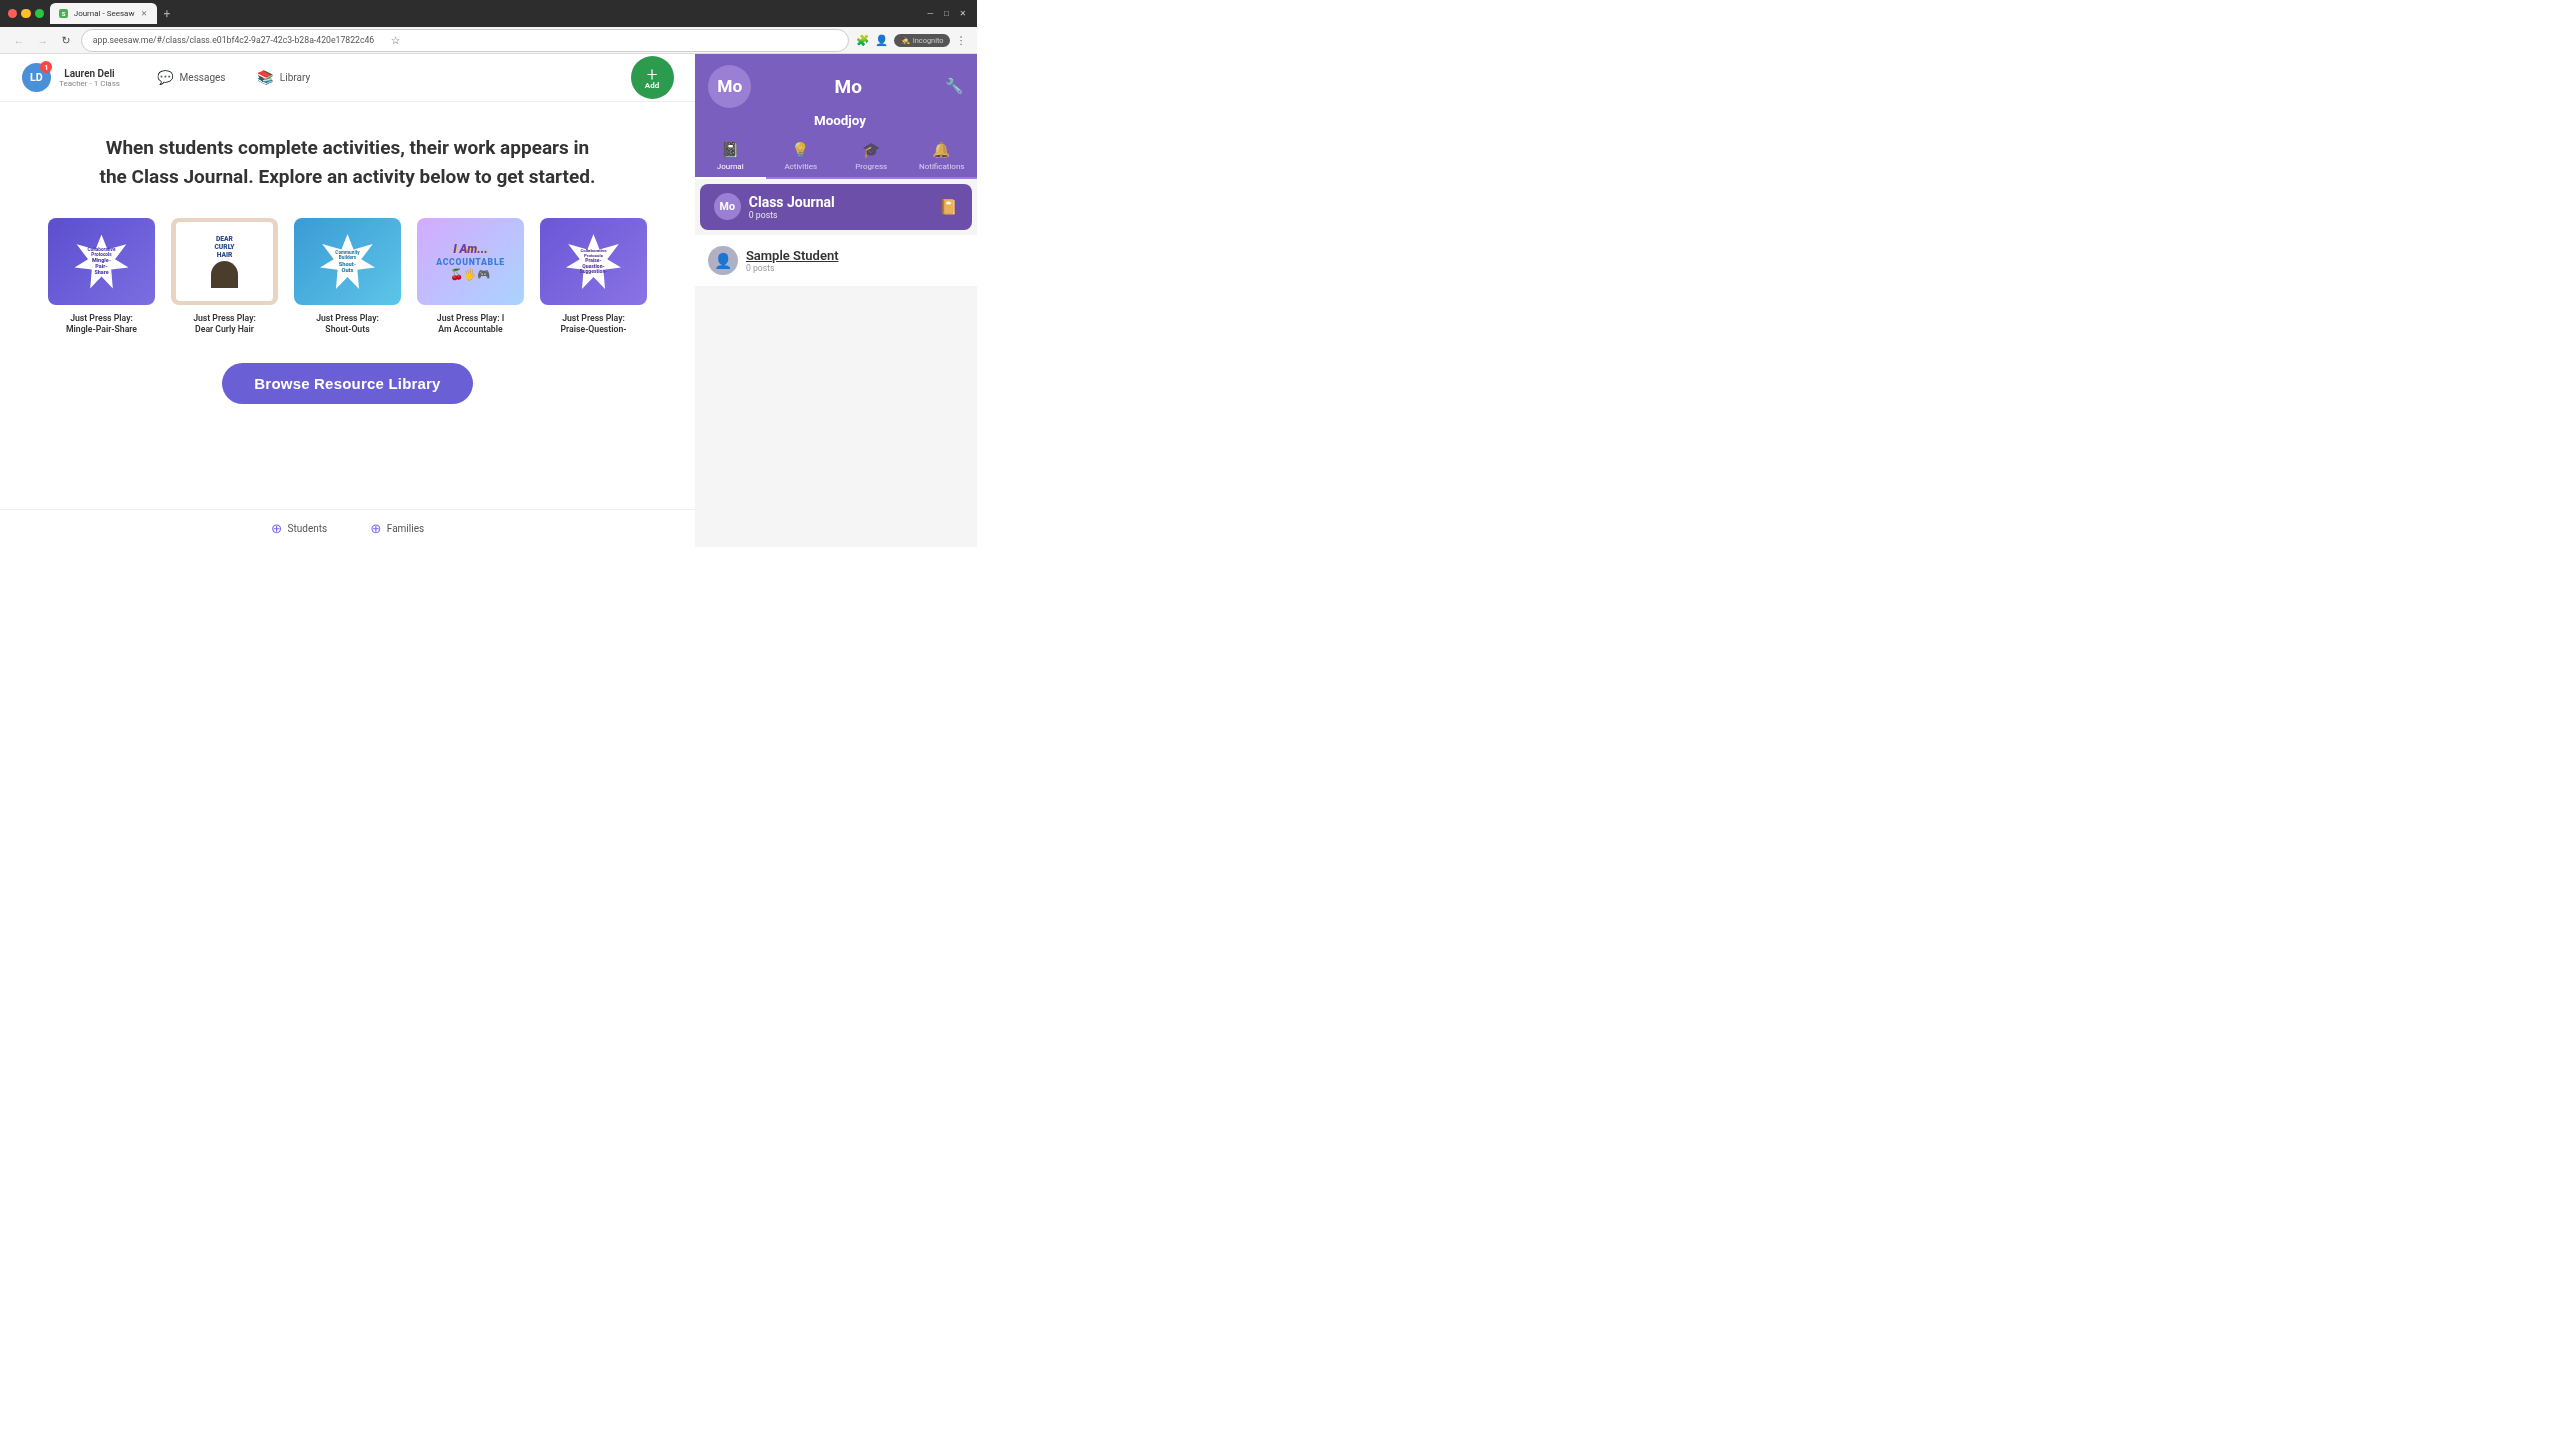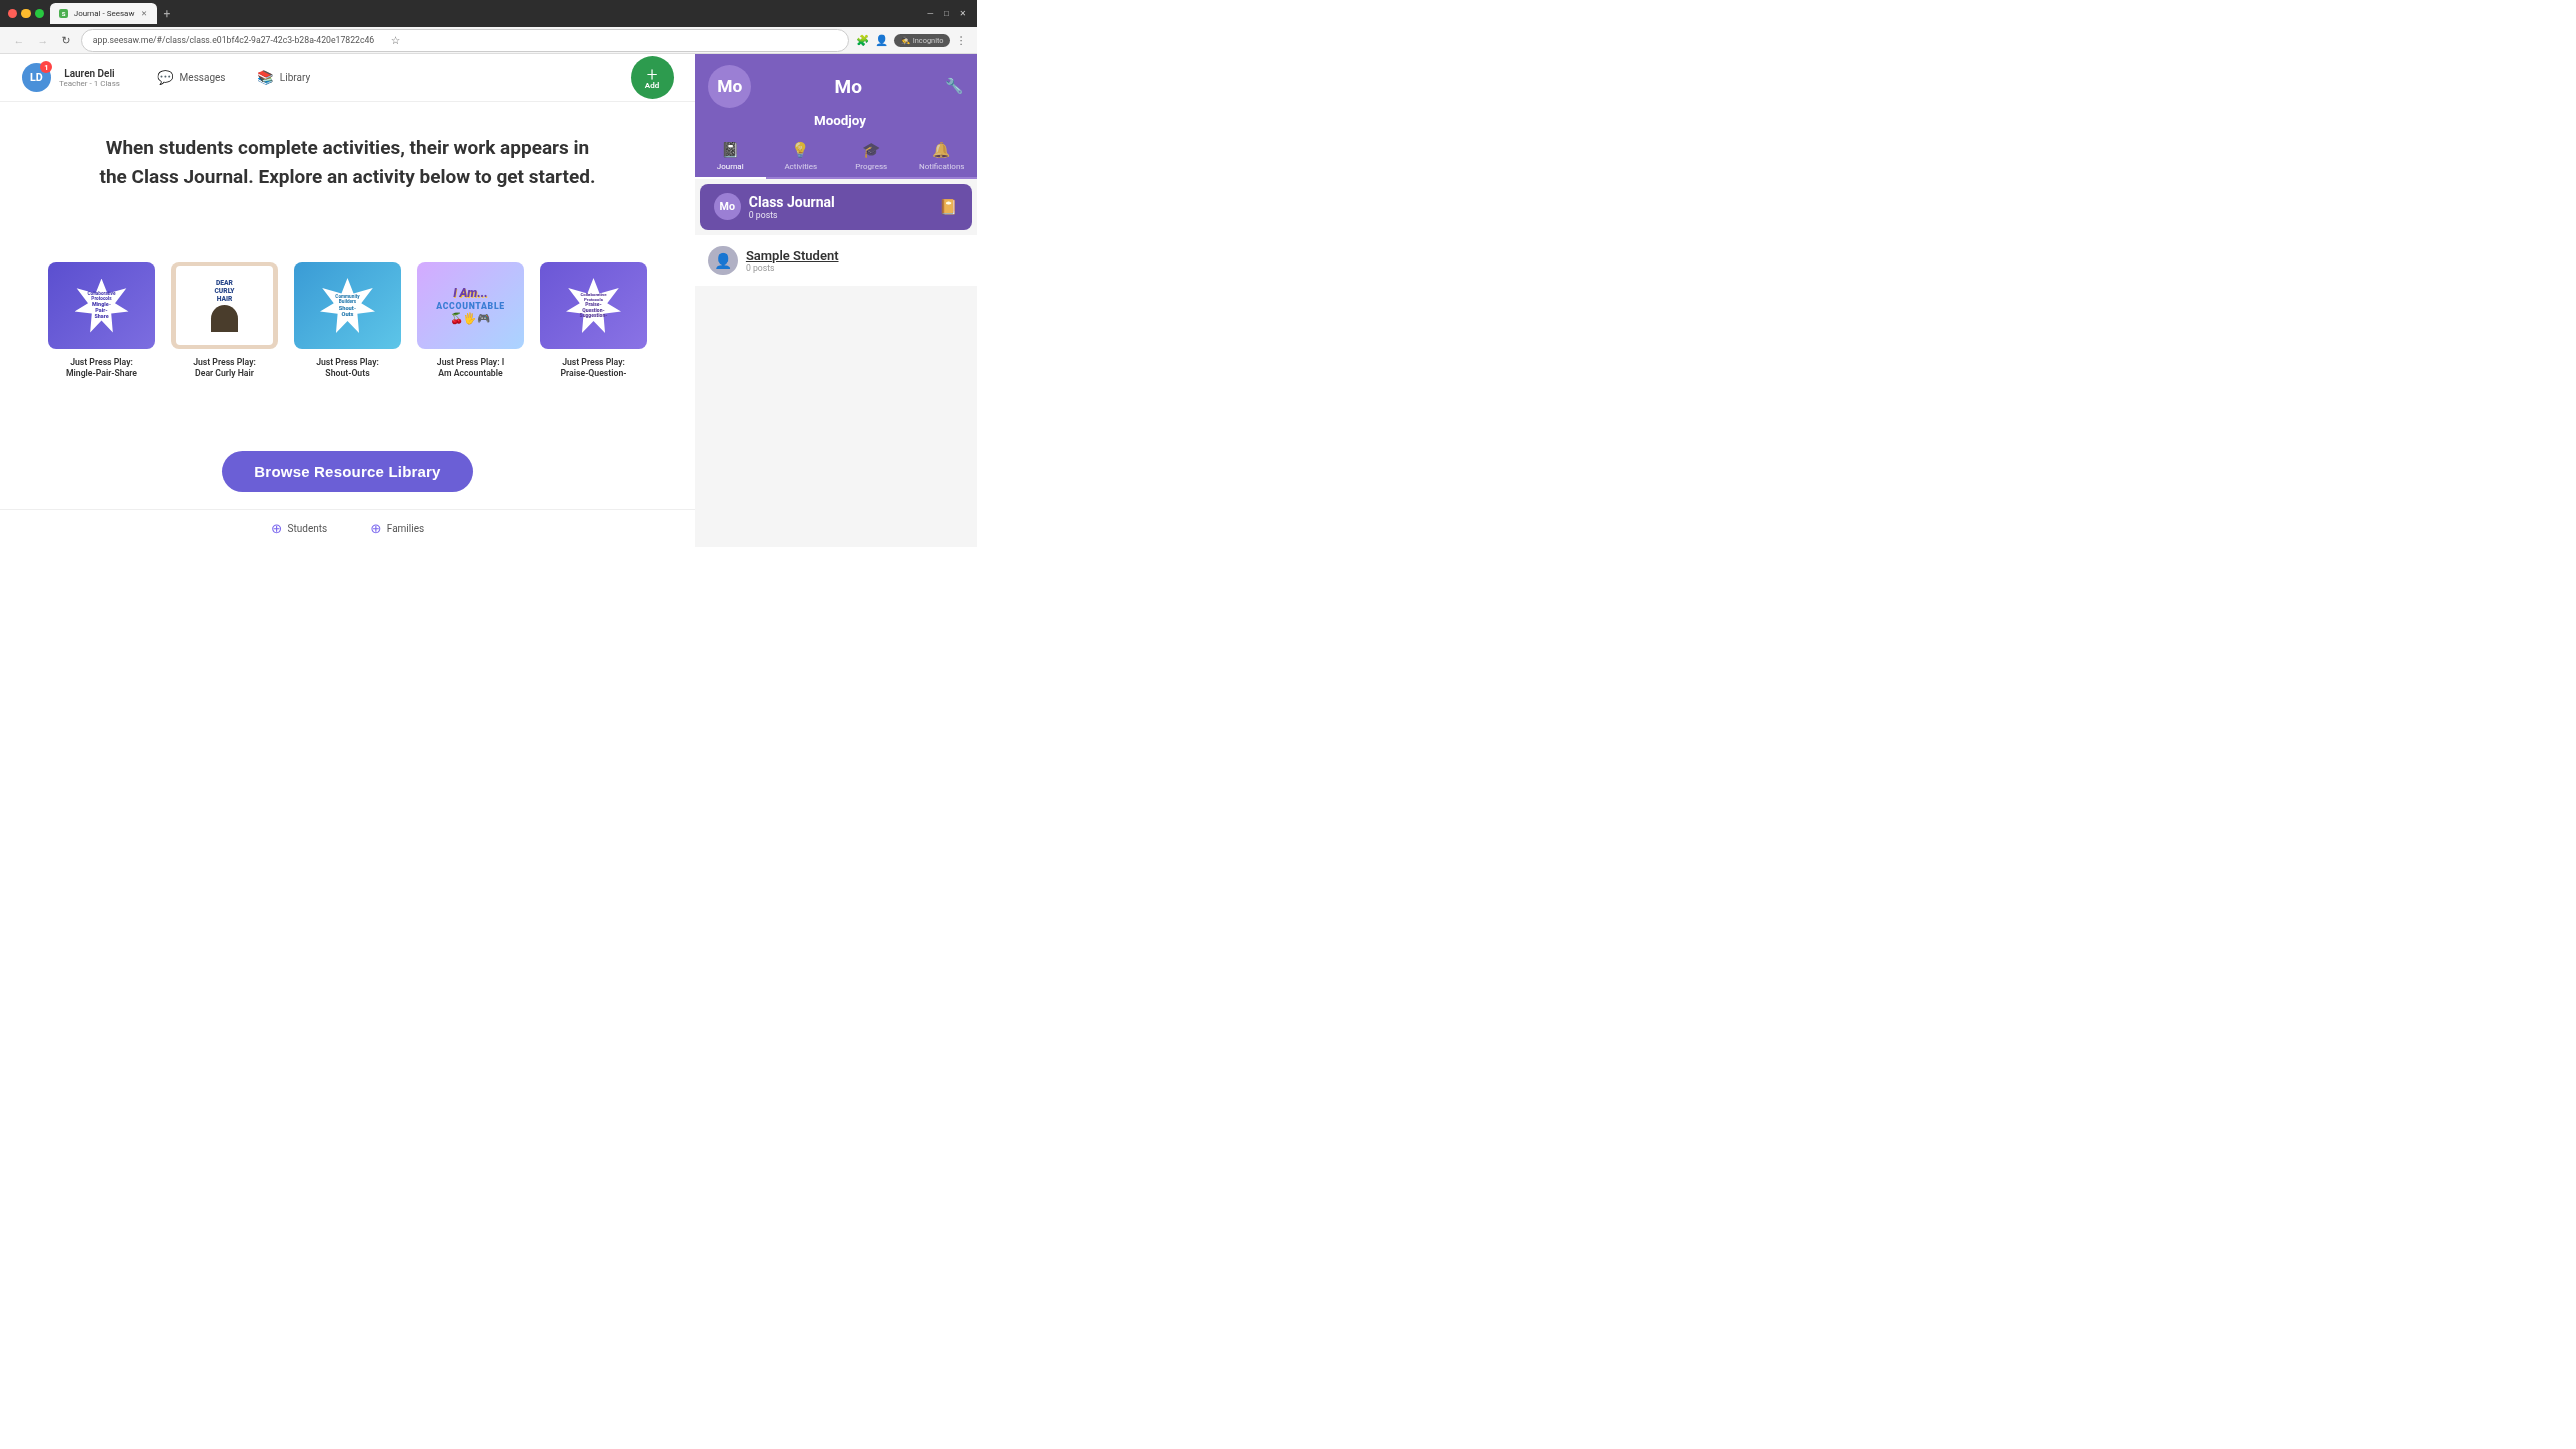--- a/index.html
+++ b/index.html
@@ -222,21 +222,20 @@
     }
     .add-label { font-size: 8px; font-weight: 600; margin-top: -1.3px; }
 
     
     .main-content {
       flex: 1;
       padding: 32px 43px 21.5px;
       display: flex;
       flex-direction: column;
       align-items: center;
-      gap: 44px;
     }
     .welcome-text {
       text-align: center;
       font-size: 19px;
       font-weight: 700;
       color: #333;
       line-height: 1.5;
       max-width: 510px;
       margin-bottom: 27px;
     }

